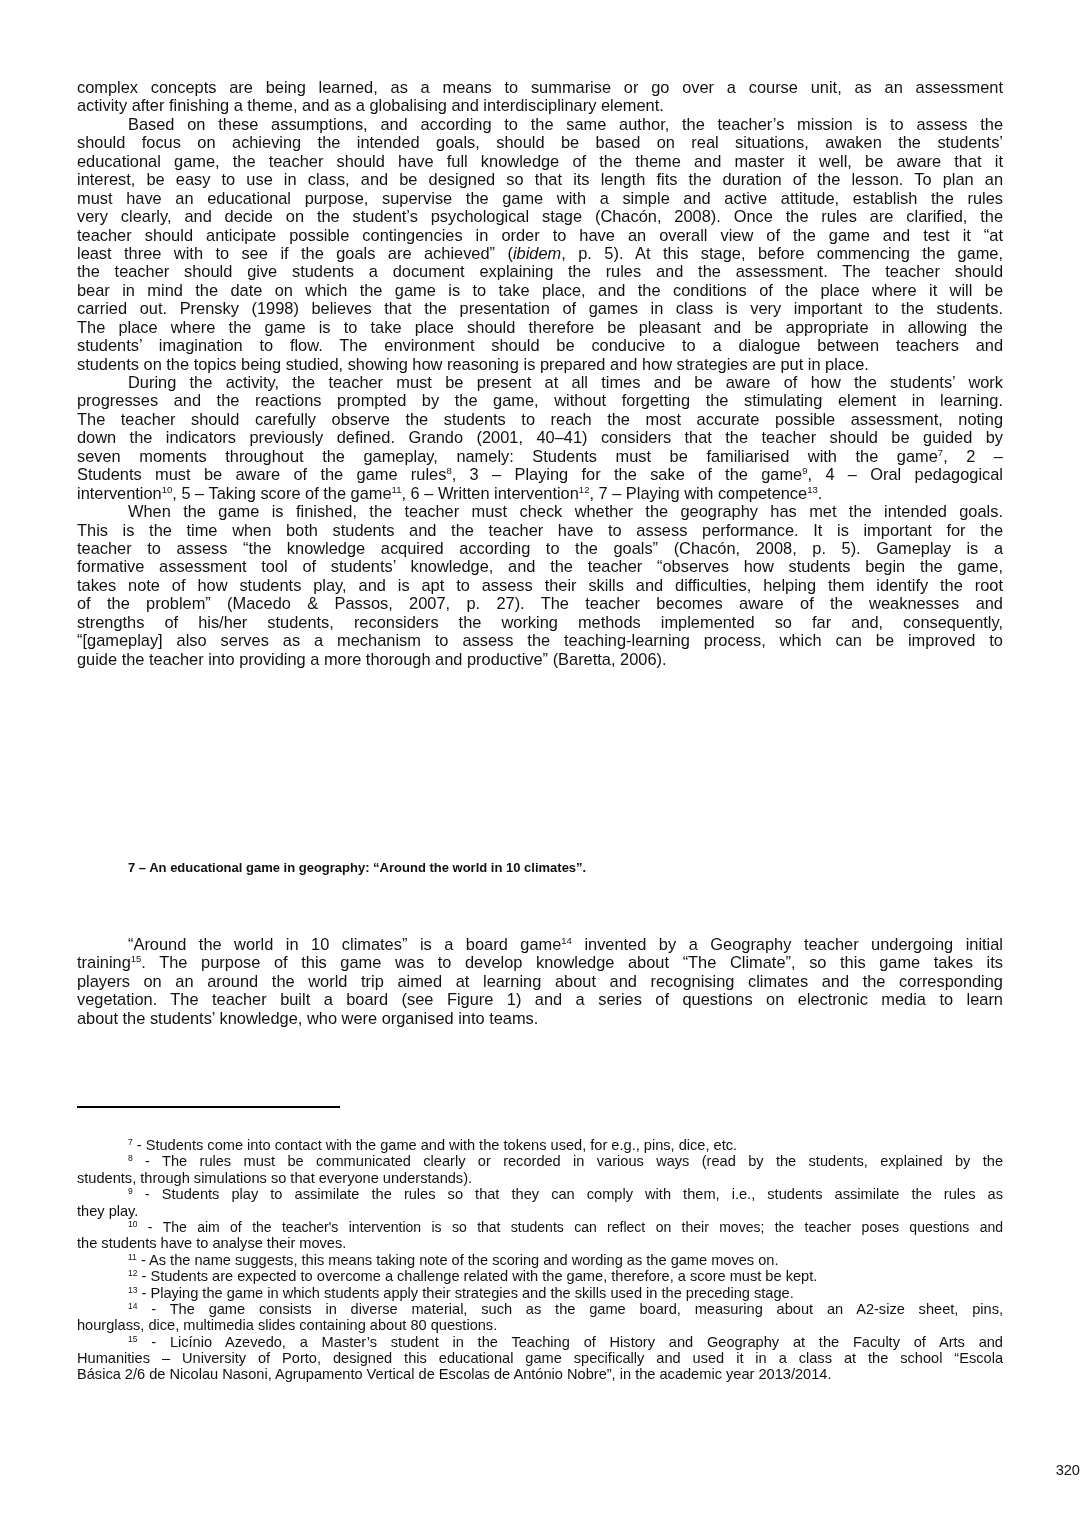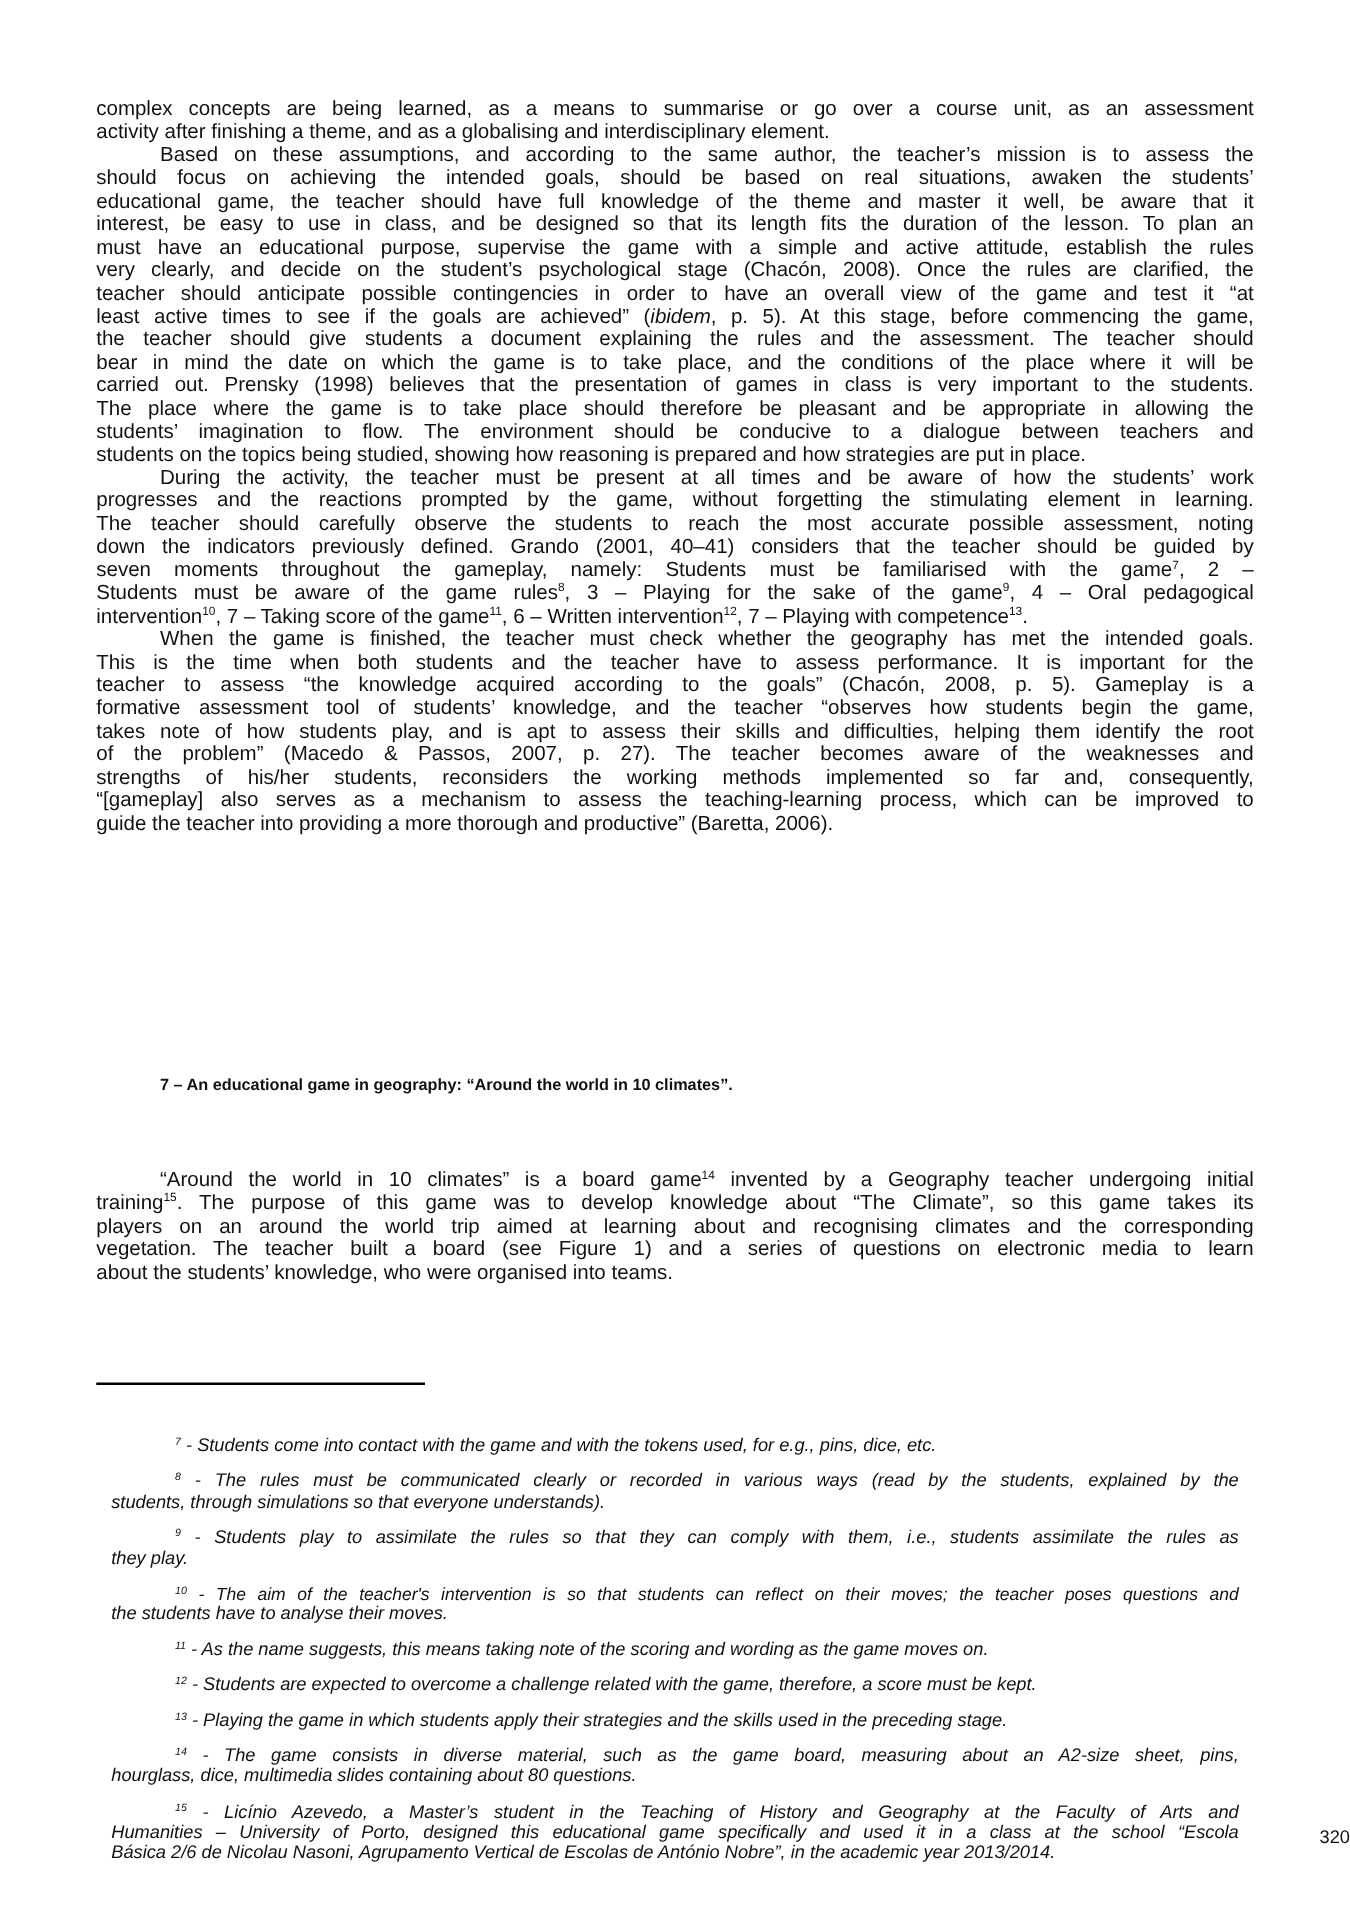--- a/index.html
+++ b/index.html
@@ -8,21 +8,21 @@
   .page { position: absolute; left: 77px; top: 78px; width: 926px; }
   .para { font-size: 16.4px; line-height: 18.45px; margin: 0; }
   .line { display: block; text-align: justify; text-align-last: justify; white-space: nowrap; height: 18.45px; }
   .line.last { text-align-last: left; }
   .line.indent { padding-left: 51px; }
   sup { font-size: 9.5px; line-height: 0; vertical-align: 0; position: relative; top: -6px; }
   .heading { position: absolute; left: 51px; top: 781px; font-weight: bold; font-size: 13px; line-height: 18.45px; white-space: nowrap; margin: 0; }
   .p-intro { position: absolute; left: 0; top: 857px; width: 926px; }
   .separator { position: absolute; left: 77px; top: 1106px; width: 263px; height: 2px; background: #000; }
   .footnotes { position: absolute; left: 77px; top: 1137px; width: 926px; }
-  .fn { font-size: 14.6px; line-height: 16.4px; margin: 12px; font-style: italic; }
+  .fn { font-size: 14.6px; line-height: 16.4px; margin: 0; }
   .fn .line { height: 16.4px; }
   .fn .line.indent { padding-left: 51px; }
   .fn sup { font-size: 8.5px; top: -5px; }
   .page-number { position: absolute; left: 0; width: 1080px; top: 1462px; text-align: right; font-size: 14.6px; }
   em { font-style: italic; }
 </style>
 </head>
 <body>
 
 <div class="page">
@@ -33,37 +33,37 @@
   </p>
 
   <p class="para">
     <span class="line indent">Based on these assumptions, and according to the same author, the teacher’s mission is to assess the</span>
     <span class="line">should focus on achieving the intended goals, should be based on real situations, awaken the students’</span>
     <span class="line">educational game, the teacher should have full knowledge of the theme and master it well, be aware that it</span>
     <span class="line">interest, be easy to use in class, and be designed so that its length fits the duration of the lesson. To plan an</span>
     <span class="line">must have an educational purpose, supervise the game with a simple and active attitude, establish the rules</span>
     <span class="line">very clearly, and decide on the student’s psychological stage (Chacón, 2008). Once the rules are clarified, the</span>
     <span class="line">teacher should anticipate possible contingencies in order to have an overall view of the game and test it “at</span>
-    <span class="line"><span>least active times to see if the goals are achieved” (</span><em>ibidem</em><span>, p. 5). At this stage, before commencing the game,</span></span>
+    <span class="line"><span>least three with to see if the goals are achieved” (</span><em>ibidem</em><span>, p. 5). At this stage, before commencing the game,</span></span>
     <span class="line">the teacher should give students a document explaining the rules and the assessment. The teacher should</span>
     <span class="line">bear in mind the date on which the game is to take place, and the conditions of the place where it will be</span>
     <span class="line">carried out. Prensky (1998) believes that the presentation of games in class is very important to the students.</span>
     <span class="line">The place where the game is to take place should therefore be pleasant and be appropriate in allowing the</span>
     <span class="line">students’ imagination to flow. The environment should be conducive to a dialogue between teachers and</span>
     <span class="line last">students on the topics being studied, showing how reasoning is prepared and how strategies are put in place.</span>
   </p>
 
   <p class="para">
     <span class="line indent">During the activity, the teacher must be present at all times and be aware of how the students’ work</span>
     <span class="line">progresses and the reactions prompted by the game, without forgetting the stimulating element in learning.</span>
     <span class="line">The teacher should carefully observe the students to reach the most accurate possible assessment, noting</span>
     <span class="line">down the indicators previously defined. Grando (2001, 40–41) considers that the teacher should be guided by</span>
     <span class="line"><span>seven moments throughout the gameplay, namely: Students must be familiarised with the game</span><sup>7</sup><span>, 2 –</span></span>
     <span class="line"><span>Students must be aware of the game rules</span><sup>8</sup><span>, 3 – Playing for the sake of the game</span><sup>9</sup><span>, 4 – Oral pedagogical</span></span>
-    <span class="line last"><span>intervention</span><sup>10</sup><span>, 7 – Taking score of the game</span><sup>11</sup><span>, 6 – Written intervention</span><sup>12</sup><span>, 7 – Playing with competence</span><sup>13</sup><span>.</span></span>
+    <span class="line last"><span>intervention</span><sup>10</sup><span>, 5 – Taking score of the game</span><sup>11</sup><span>, 6 – Written intervention</span><sup>12</sup><span>, 7 – Playing with competence</span><sup>13</sup><span>.</span></span>
   </p>
 
   <p class="para">
     <span class="line indent">When the game is finished, the teacher must check whether the geography has met the intended goals.</span>
     <span class="line">This is the time when both students and the teacher have to assess performance. It is important for the</span>
     <span class="line">teacher to assess “the knowledge acquired according to the goals” (Chacón, 2008, p. 5). Gameplay is a</span>
     <span class="line">formative assessment tool of students’ knowledge, and the teacher “observes how students begin the game,</span>
     <span class="line">takes note of how students play, and is apt to assess their skills and difficulties, helping them identify the root</span>
     <span class="line">of the problem” (Macedo &amp; Passos, 2007, p. 27). The teacher becomes aware of the weaknesses and</span>
     <span class="line">strengths of his/her students, reconsiders the working methods implemented so far and, consequently,</span>

